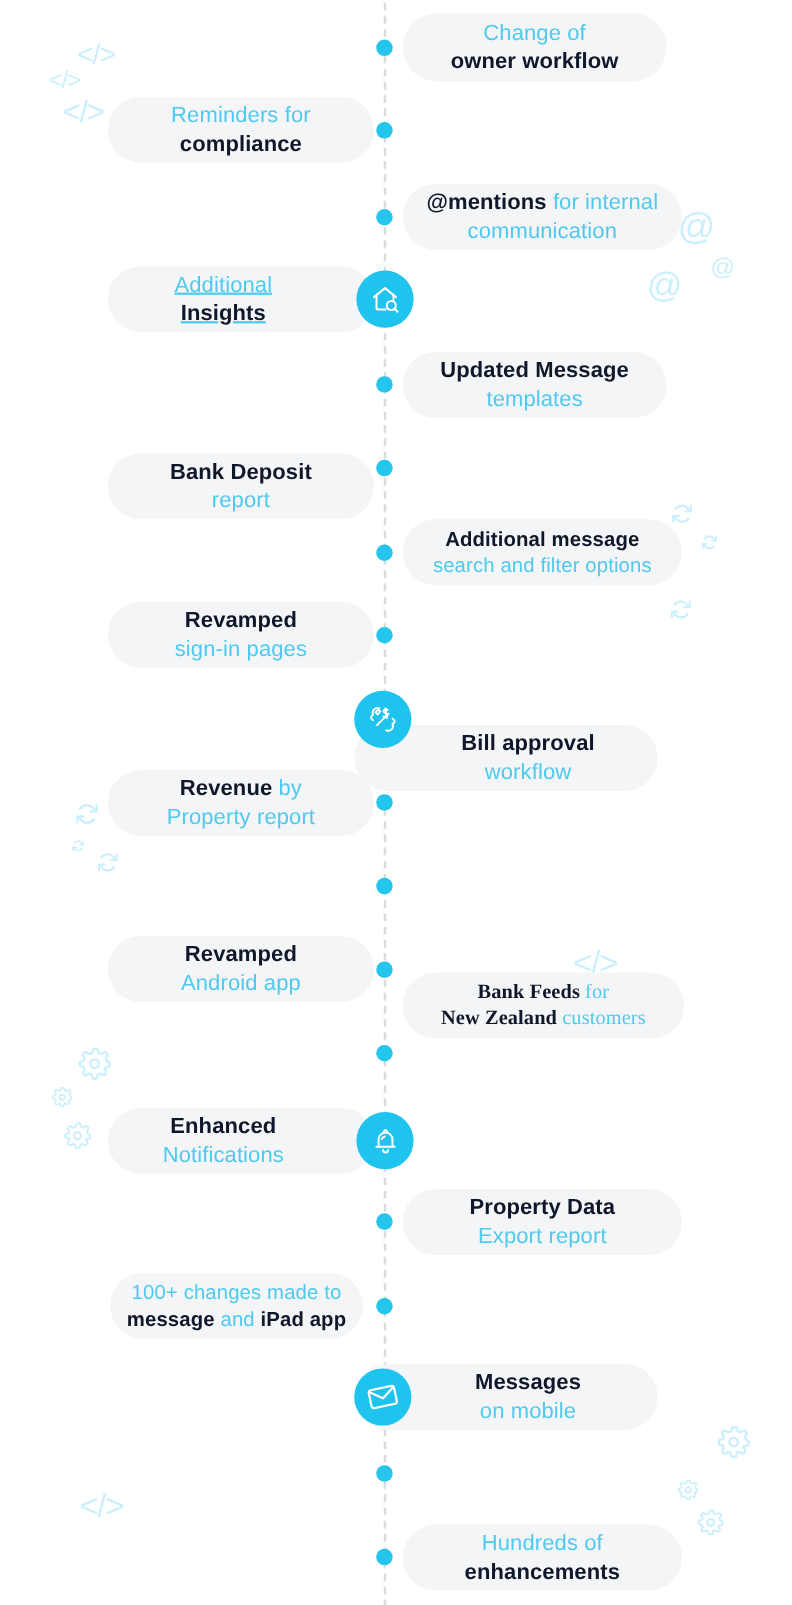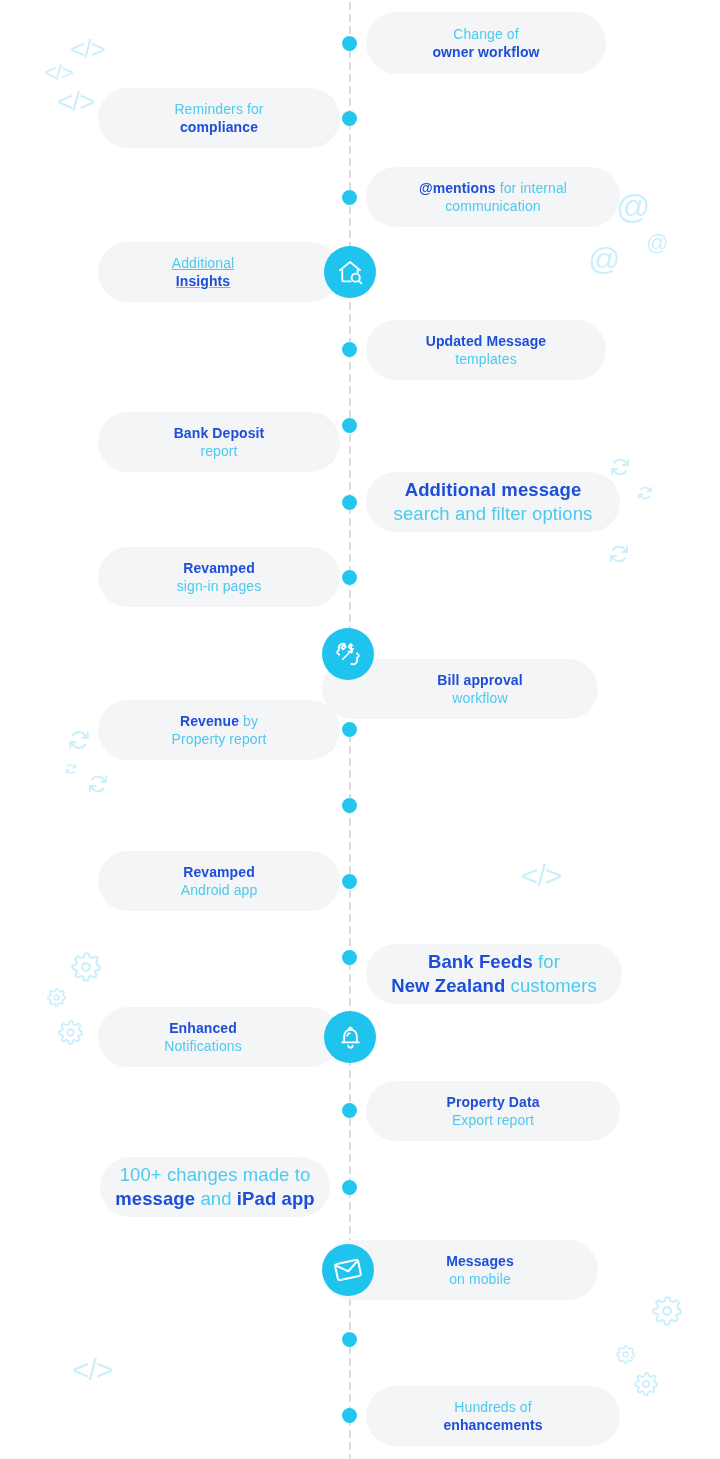--- a/index.html
+++ b/index.html
@@ -50,28 +50,28 @@
     display: flex;
     align-items: center;
     justify-content: center;
     box-sizing: border-box;
     z-index: 3;
   }
   .card-text {
     text-align: center;
     line-height: 1.30;
     color: #4ec9ef;
-    font-size: 14px;
+    font-size: 20px;
     letter-spacing: 0.1px;
     padding: 0 14px;
     box-sizing: border-box;
     width: 100%;
   }
   .card-text b {
-    color: #1d4ed8;
+    color: #0f172a;
     font-weight: bold;
   }
   .card.left  { left: 98px;  width: 242px; }
   .card.right { left: 366px; width: 240px; }
   .card.right.wide { left: 366px; width: 254px; }
 
   
   .badge {
     position: absolute;
     width: 52px;
@@ -325,21 +325,21 @@
   </div>
 
 
   <div class="card left" style="top:851px; height:60px;">
     <div class="card-text">
       <b>Revamped</b><br>
       <span>Android app</span>
     </div>
   </div>
 
-  <div class="card right wide" style="top:944px; height:60px; width:256px;">
+  <div class="card right wide" style="top:884px; height:60px; width:256px;font-family:Liberation Serif, serif;">
     <div class="card-text" style="font-size:18.5px;">
       <b>Bank Feeds</b><span> for</span><br>
       <b>New Zealand</b><span> customers</span>
     </div>
   </div>
 
   <div class="card left" style="top:1007px; height:60px;">
     <div class="card-text" style="padding-right:46px;">
       <b>Enhanced</b><br>
       <span>Notifications</span>

